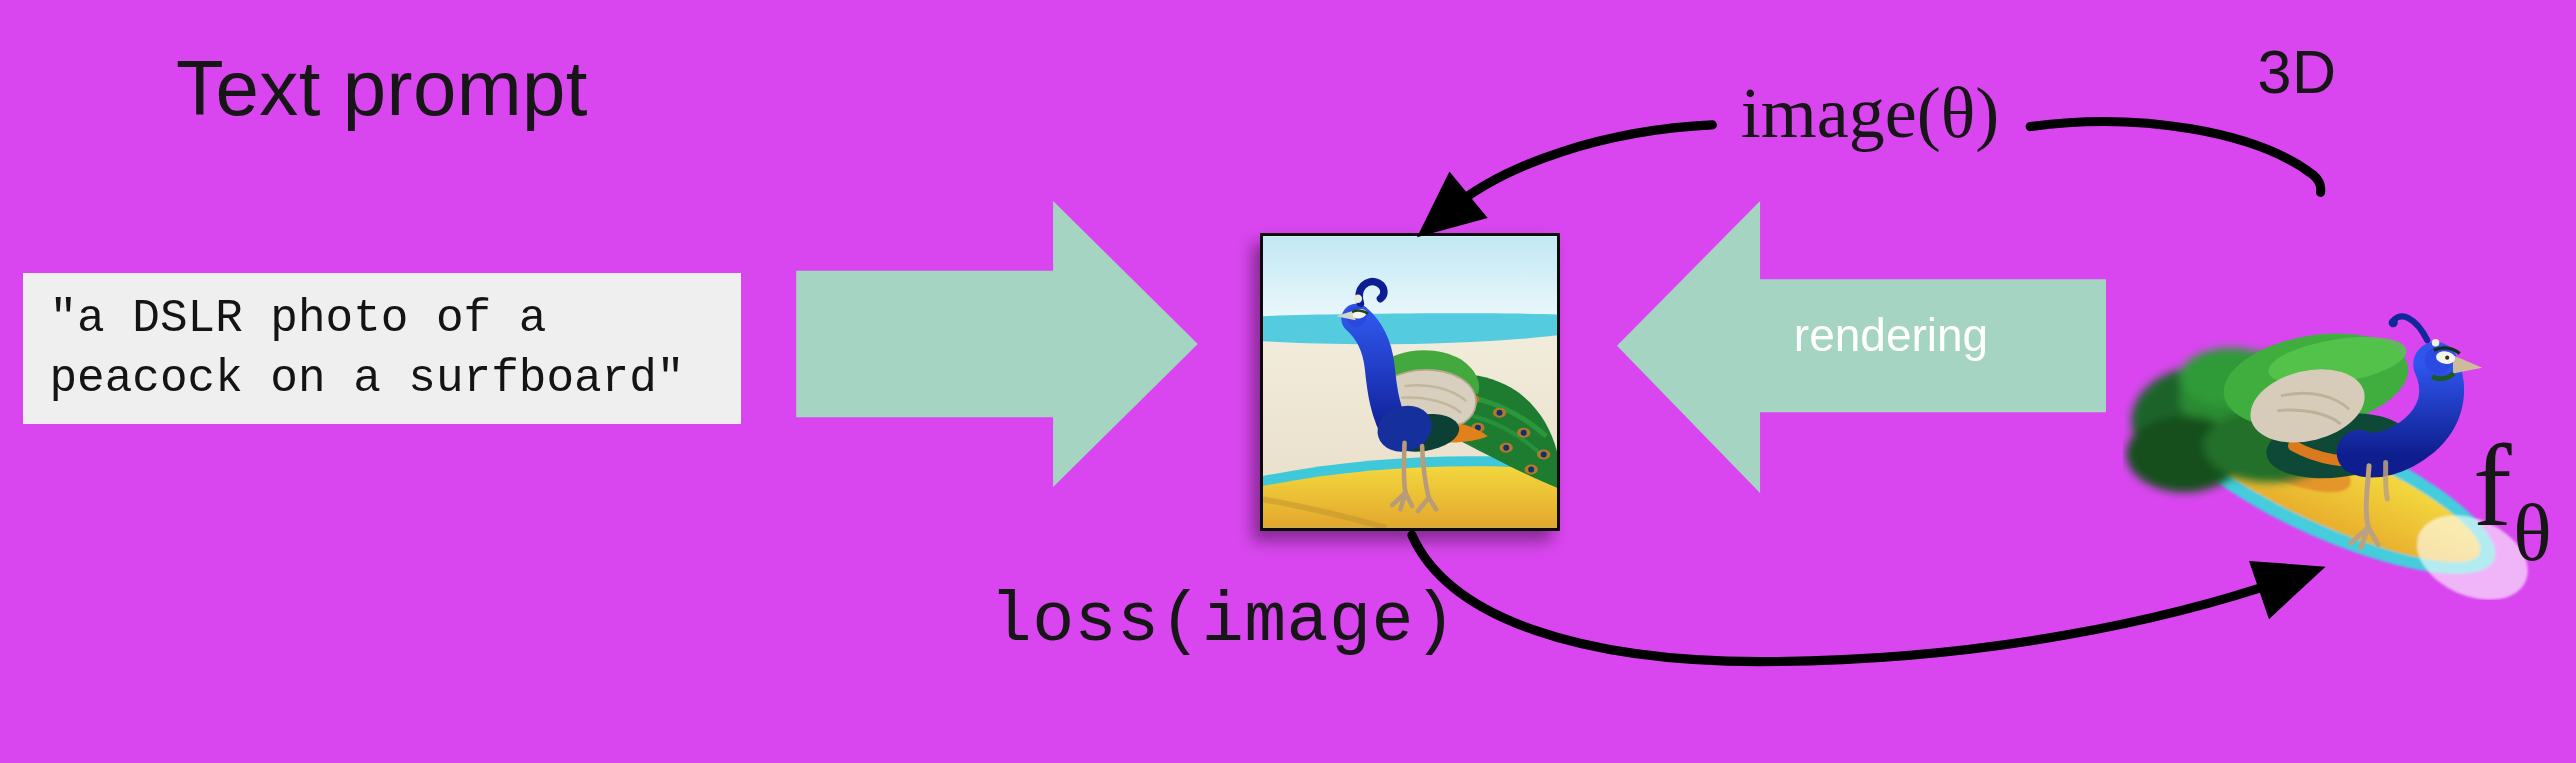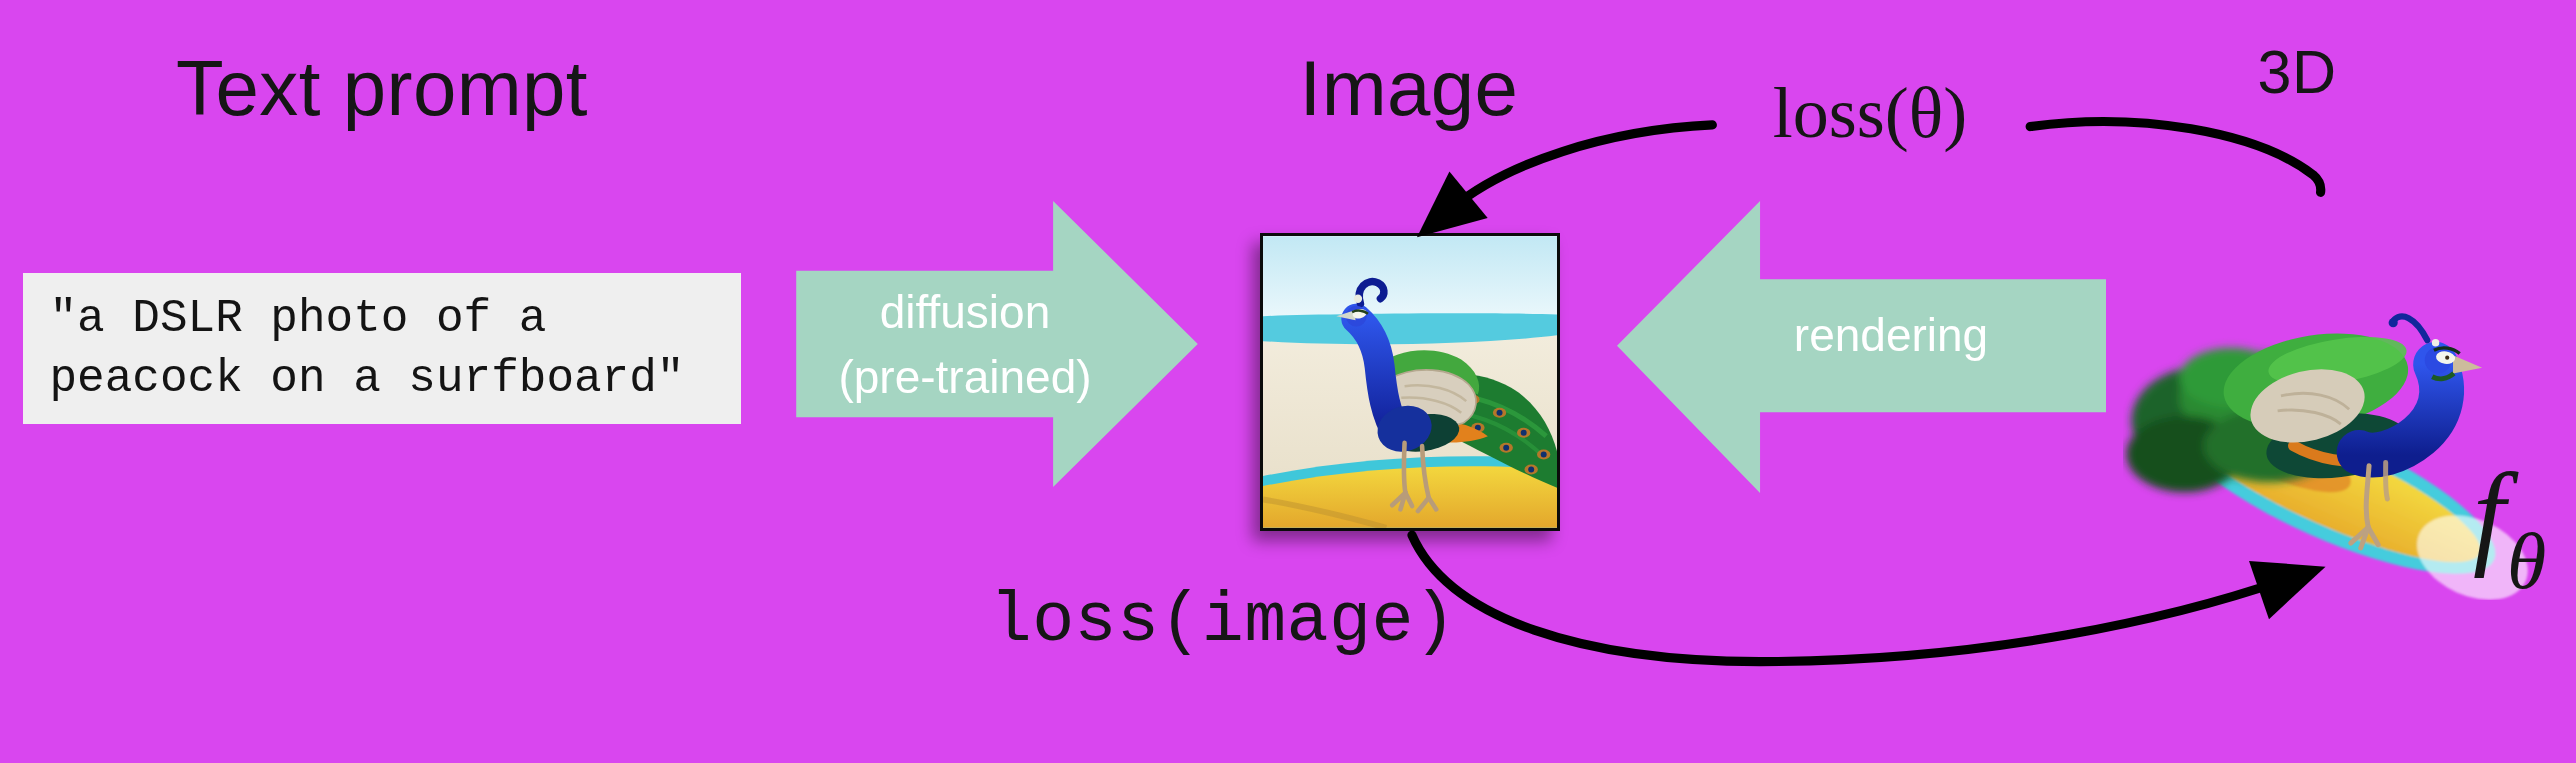--- a/index.html
+++ b/index.html
@@ -10,21 +10,21 @@
   .sans-label{font-family:"Liberation Sans",sans-serif;font-weight:400;letter-spacing:0.4px;}
   .serif-label{font-family:"Liberation Serif","DejaVu Serif",serif;}
   
   .lbl-text-prompt{left:382px;top:43px;font-size:78px;}
   .lbl-image{left:1409px;top:43px;font-size:78px;}
   .lbl-3d{left:2297px;top:37px;font-size:61px;}
   
   .lbl-image-theta{left:1870px;top:72px;font-size:72px;}
   .lbl-loss{left:1223px;top:582px;font-size:70px;font-family:Liberation Mono, monospace;}
   .lbl-formula{left:1879px;top:664px;font-size:70px;}
-  .lbl-ftheta{left:2473px;top:456px;font-size:116px;font-style:italic;
+  .lbl-ftheta{left:2473px;top:428px;font-size:116px;
               font-family:"Liberation Serif","DejaVu Serif",serif;line-height:1;}
   .lbl-ftheta .sub{font-size:80px;position:relative;top:35px;margin-left:1.7px;}
   
   .prompt-box{left:22.5px;top:273px;width:718px;height:151px;background:#efefef;
               display:flex;flex-direction:column;justify-content:center;box-sizing:border-box;
               padding-left:27px;font-family:"Liberation Mono","DejaVu Sans Mono",monospace;
               font-size:46px;line-height:60px;color:#141414;white-space:pre;}
   
   .arrow-svg{display:block;}
   .arrow-text{display:flex;flex-direction:column;align-items:center;justify-content:center;
@@ -41,35 +41,30 @@
   .render3d{left:2123px;top:171px;width:409px;height:429px;}
   .render3d svg{display:block;width:100%;height:100%;}
   .overlay{left:0;top:0;width:2576px;height:764px;pointer-events:none;}
 </style>
 </head>
 <body>
 
 <div class="canvas">
 
   <div class="abs hcenter sans-label lbl-text-prompt">Text prompt</div>
-  <div class="abs hcenter sans-label lbl-image">Image</div>
   <div class="abs hcenter sans-label lbl-3d">3D</div>
 
   <div class="abs prompt-box">
     <span>"a DSLR photo of a</span>
     <span>peacock on a surfboard"</span>
   </div>
 
   <svg class="abs arrow-svg" style="left:796px;top:201px;" width="402" height="286" viewBox="0 0 483 344">
     <polygon points="0,84 309,84 309,0 483,172 309,344 309,260 0,260" fill="#a5d5c2"></polygon>
   </svg>
-  <div class="abs arrow-text diffusion-text">
-    <span>diffusion</span>
-    <span>(pre-trained)</span>
-  </div>
 
   <svg class="abs arrow-svg" style="left:1617px;top:201px;" width="489" height="292" viewBox="0 0 588 351">
     <polygon points="0,174 172,0 172,94 588,94 588,254 172,254 172,351" fill="#a5d5c2"></polygon>
   </svg>
   <div class="abs arrow-text rendering-text">
     <span>rendering</span>
   </div>
 
   <div class="abs gen-frame">
     <svg viewBox="0 0 353 350">
@@ -214,18 +209,18 @@
   <svg class="abs overlay" width="2576" height="764" viewBox="0 0 3096 918">
     <g stroke="#000000" stroke-width="11" fill="none" stroke-linecap="round">
       <path d="M 2058 150 C 1930 156 1810 196 1745 250"></path>
       <path d="M 2440 152 C 2570 134 2712 158 2780 210 C 2787 216 2790 224 2789 231"></path>
       <path d="M 1697 643 C 1742 745 1905 795 2115 795 C 2390 795 2615 742 2745 697"></path>
     </g>
     <polygon points="1703,285 1742,206 1788,262" fill="#000000"></polygon>
     <polygon points="2795,681 2703,674 2727,744" fill="#000000"></polygon>
   </svg>
 
-  <div class="abs hcenter serif-label lbl-image-theta">loss(θ)</div>
+  <div class="abs hcenter serif-label lbl-image-theta">image(θ)</div>
   <div class="abs hcenter sans-label lbl-loss">loss(image)</div>
   <div class="abs lbl-ftheta"><span>f</span><span class="sub">θ</span></div>
 
 </div>
 
 
 </body></html>

